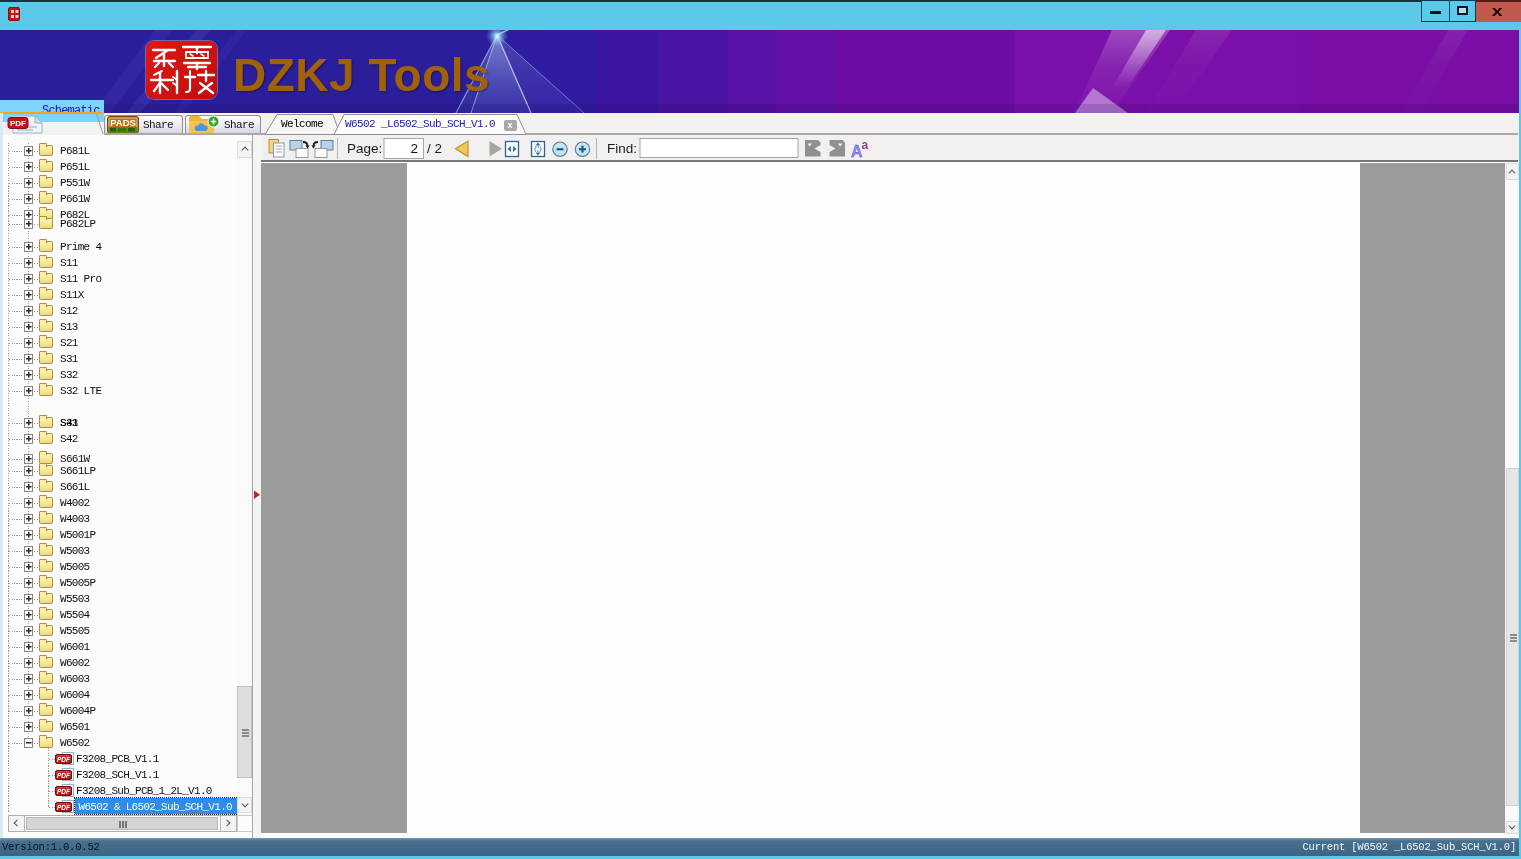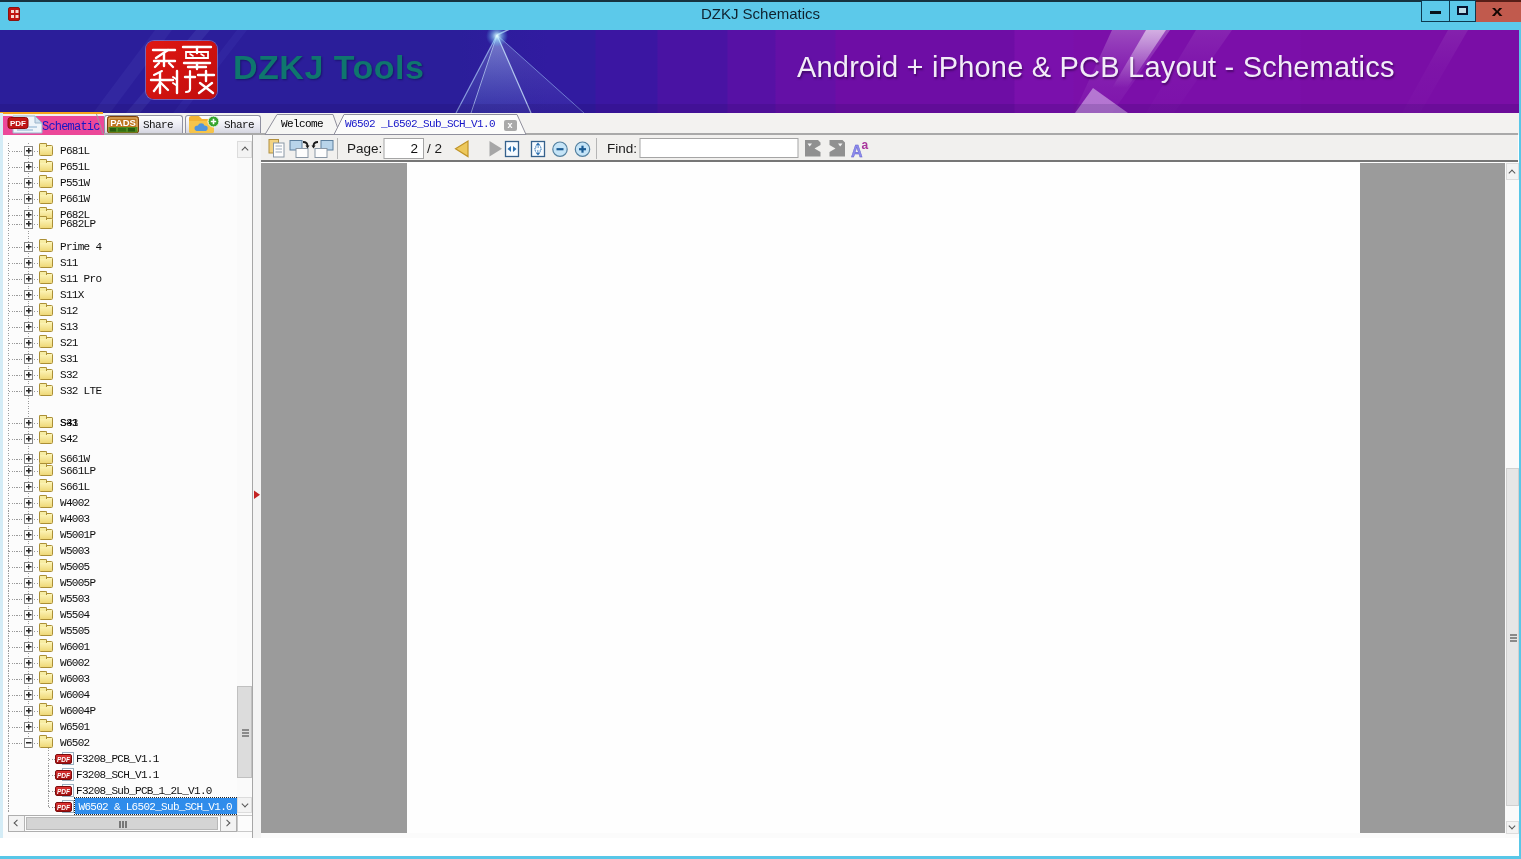--- a/index.html
+++ b/index.html
@@ -20,30 +20,30 @@
 #bclose i{position:absolute;left:17.5px;top:0px;font-size:15px;font-weight:bold;color:#140704;font-style:normal;transform:scaleX(1.3)}
 
 #banner{left:0;top:30px;width:1521px;height:83px;overflow:hidden;background:
  linear-gradient(90deg,#2b1e9a 0px,#2b1e9a 460px,#311ba0 548px,#311ba0 595px,#3b16a2 596px,#3b16a2 657px,
  #4913a3 658px,#4913a3 727px,#5711a5 728px,#5711a5 775px,#6410a6 776px,#6410a6 835px,
  #6e0da5 836px,#6e0da5 1014px,#7a10ac 1015px,#7a10ac 1073px,#7b0fa9 1074px,#7b0fa9 1300px,
  #7a0ea6 1301px,#7a0ea6 1521px)}
 #banner svg{position:absolute;left:0;top:0}
 #logo{left:146px;top:41px;width:71px;height:58px;background:linear-gradient(135deg,#e01812,#c00d0d);
  border-radius:8px;box-shadow:0 0 0 1px rgba(255,220,220,.35)}
-#dzkj{left:233px;top:48px;font-size:34px;font-weight:bold;color:#0f766e;letter-spacing:.5px;
+#dzkj{left:233px;top:48px;font-size:46px;font-weight:bold;color:#a16207;letter-spacing:.5px;
  text-shadow:1px 1px 2px rgba(0,0,40,.4)}
 #slog{left:797px;top:51px;font-size:29px;color:#f2ecf8;text-shadow:1px 1.5px 2px rgba(40,0,60,.55);letter-spacing:.2px}
 
 #tstrip{left:0;top:112.5px;width:1521px;height:22px;background:#f3f2f0}
 #tsline{left:104px;top:133px;width:1414px;height:1.5px;background:#a9a9a9}
 .tab{top:114.5px;height:18.5px;font-size:11px;color:#101010;font-family:"Liberation Mono",monospace;letter-spacing:-.6px}
 .gtab{background:linear-gradient(#fefeff,#e9e9f2 60%,#d5d6e0);border:1px solid #9090a0;border-bottom:none;
  border-radius:3px 3px 0 0}
-#tabS{left:0;top:116px;width:104px;height:22px;background:#ec4899}
+#tabS{left:0;top:100px;width:104px;height:22px;background:#7dd3fc}
 #tabSo{left:0;top:112px;width:103px;height:2px;background:#f7a41d}
 #tabSe{left:96px;top:114px;width:1px;height:20px;background:#9a9a9a;transform:skewX(18deg);transform-origin:top left}
 #tabS span{position:absolute;left:42px;top:3.5px;color:#1517c6;font-size:12px;font-family:"Liberation Mono",monospace;letter-spacing:-.8px}
 #tabL{left:104px;width:79px}
 #tabL span{position:absolute;left:38px;top:3px}
 #tabH{left:185px;width:76px}
 #tabH span{position:absolute;left:38px;top:3px}
 .dtxt{position:absolute;top:4px;font-family:"Liberation Mono",monospace;font-size:11px;letter-spacing:-.6px}
 #dclose{left:503.5px;top:119.5px;width:13px;height:11px;background:#a9a9a9;border-radius:2px;
  color:#fff;font-size:9px;font-weight:bold;text-align:center;line-height:11px}
@@ -97,21 +97,20 @@
 
 #sbar{left:0;top:838px;width:1521px;height:18px;background:linear-gradient(#7797ad 0,#48708f 3px,#3c6382 100%)}
 #sbar .lt{position:absolute;left:2px;top:3px;font-family:"Liberation Mono",monospace;font-size:10.5px;color:#06141c;letter-spacing:-.2px}
 #sbar .rt{position:absolute;right:5px;top:3px;font-family:"Liberation Mono",monospace;font-size:10.5px;color:#f4f8fa;letter-spacing:-.2px}
 #bot{left:0;top:856px;width:1521px;height:3px;background:#58c7e8}
 #rbord{left:1518.5px;top:30px;width:2.5px;height:829px;background:#58c7e8}
 #lbord{left:0;top:113px;width:2.5px;height:725px;background:#d4ecf6}
 </style></head><body>
 <div id="win">
 <div class="abs" id="tbar"></div>
-<div class="abs" id="ttxt">DZKJ Schematics</div>
 <div class="abs" id="tico">
       <i></i>
       <b></b>
     </div>
 <div class="abs wbtn" id="bmin">
       <i></i>
     </div>
 <div class="abs wbtn" id="bmax">
       <i></i>
     </div>
@@ -192,21 +191,20 @@
 <path d="M39 36 h10"></path>
           <path d="M44 30 v18 q0 3 -4 3" stroke-width="2.2"></path>
 <path d="M52 34 h16"></path>
           <path d="M60 30 v10"></path>
           <path d="M66 42 l-13 10"></path>
           <path d="M54 42 l13 10"></path>
 </g>
       </svg>
 </div>
 <div class="abs" id="dzkj">DZKJ Tools</div>
-<div class="abs" id="slog">Android + iPhone &amp; PCB Layout - Schematics</div>
 <div class="abs" id="tstrip"></div>
 <div class="abs" id="tsline"></div>
 <div class="abs tab gtab" id="tabL">
       <span>Share</span>
     </div>
 <div class="abs tab gtab" id="tabH">
       <span>Share</span>
     </div>
 <svg class="abs" style="left:263px;top:113.5px" width="266" height="21" viewBox="0 0 266 21">
 <polygon points="14,0.5 70,0.5 77,20.5 2,20.5" fill="#f6f6f4" stroke="#8f8f9c" stroke-width="1"></polygon>
@@ -657,15 +655,19 @@
 <div id="thumbh">
         <span class="gripv" style="left:92px"></span>
         <span class="gripv" style="left:95px"></span>
         <span class="gripv" style="left:98px"></span>
       </div>
 <div class="abs sbtn" style="left:211px;top:0px;width:15.5px;height:14.5px;border:none;border-left:1px solid #b5b5b5">
         <span class="chv chr"></span>
       </div>
 </div>
 <div class="abs" style="left:252px;top:134.5px;width:1px;height:703.5px;background:#a6a6a6"></div>
+<div class="abs" id="sbar">
+      <span class="lt">Version:1.0.0.52</span>
+      <span class="rt">Current [W6502 _L6502_Sub_SCH_V1.0]</span>
+    </div>
 <div class="abs" id="bot"></div>
 <div class="abs" id="rbord"></div>
 <div class="abs" id="lbord"></div>
 </div>
 </body></html>

